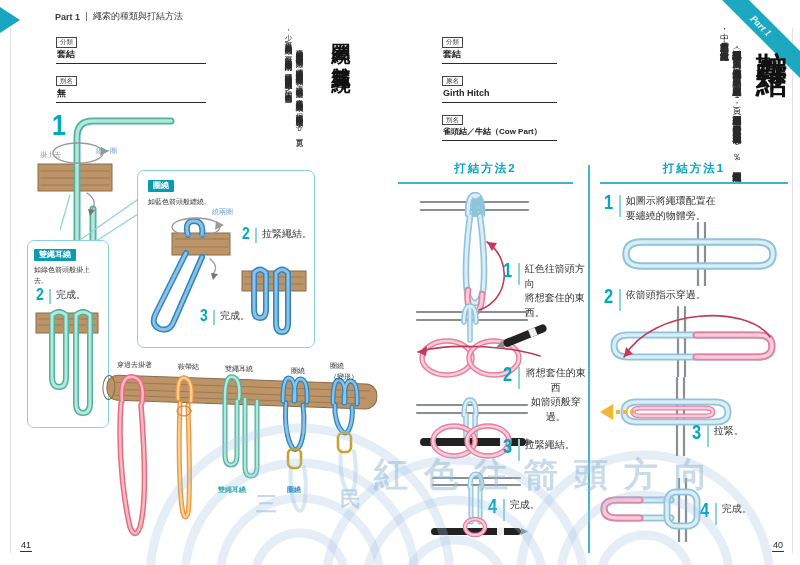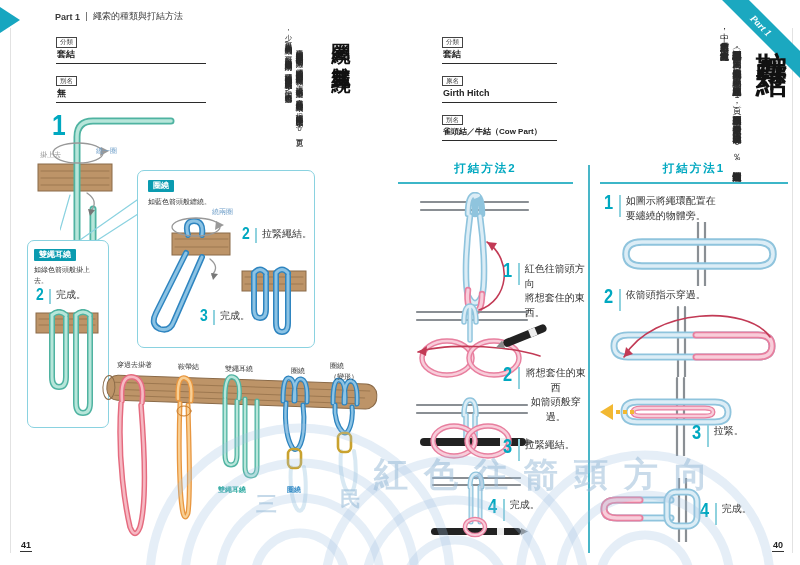--- a/index.html
+++ b/index.html
@@ -30,21 +30,21 @@
   
   .callout{border:1.5px solid #8ad2e0;border-radius:7px;background:#fff;}
   .badge-teal{display:inline-block;background:#0a9bb0;color:#fff;font-size:8px;font-weight:700;padding:2px 5px;line-height:1;border-radius:1px;}
   .minicap{font-size:7px;color:#333;line-height:1.5;}
   .bluelbl{font-size:7px;color:#6f9fc9;}
   .graylbl{font-size:7px;color:#8f8f8f;}
   
   .m-hdr{text-align:center;color:#00a8c0;font-weight:700;font-size:11.5px;letter-spacing:2px;
     border-bottom:2px solid #3cb6c8;padding-bottom:6px;}
   .divider-v{width:1.5px;background:#49b6c8;}
-  .pageno{font-size:9px;font-weight:700;color:#222;border-bottom:1px solid #333;padding:0 1px 1px;}
+  .pageno{font-size:9px;font-weight:400;color:#222;border-bottom:1px solid #333;padding:0 1px 1px;}
   
   .ribbon-wrap{top:0;right:0;width:92px;height:92px;overflow:hidden;}
   .ribbon{position:absolute;top:16px;right:-36px;width:150px;transform:rotate(45deg);background:#1ba8c0;
     color:#fff;text-align:center;font-size:10px;font-style:italic;font-weight:700;
     font-family:"Liberation Serif","DejaVu Serif",serif;padding:4px 0;}
   
   .wm{pointer-events:none;}
   .wm-brand{font-size:34px;font-weight:700;letter-spacing:16px;color:rgba(148,183,214,.50);white-space:nowrap;}
   .wm-url{font-size:23px;font-weight:700;letter-spacing:2px;color:rgba(158,192,220,.45);white-space:nowrap;}
   .wm-glyph{font-size:21px;font-weight:700;color:rgba(150,185,215,.55);}

